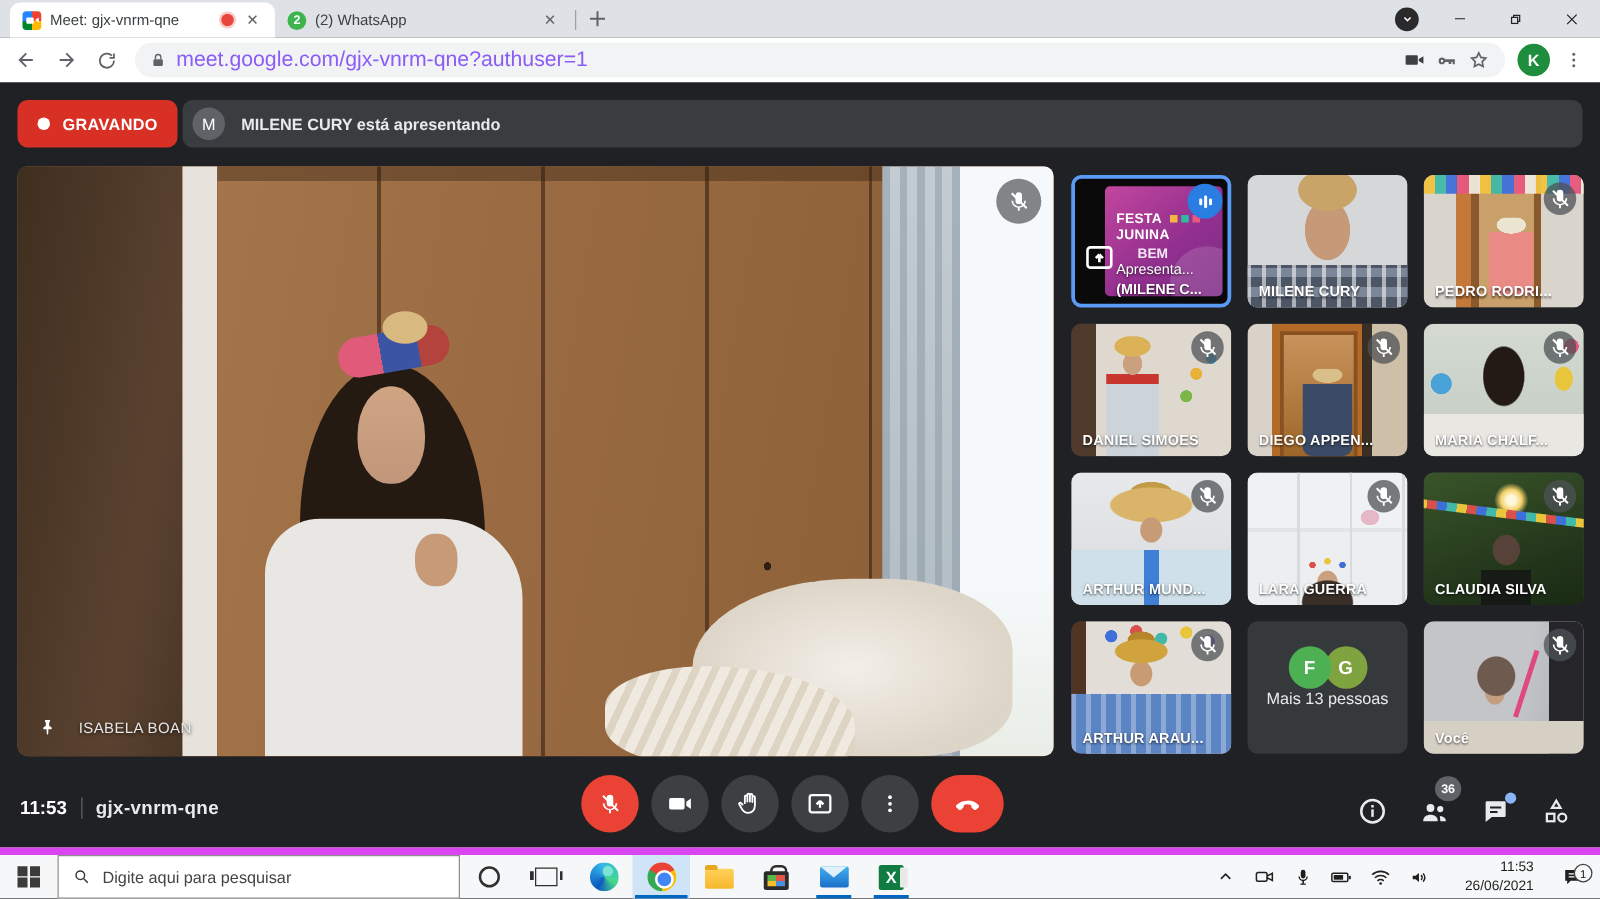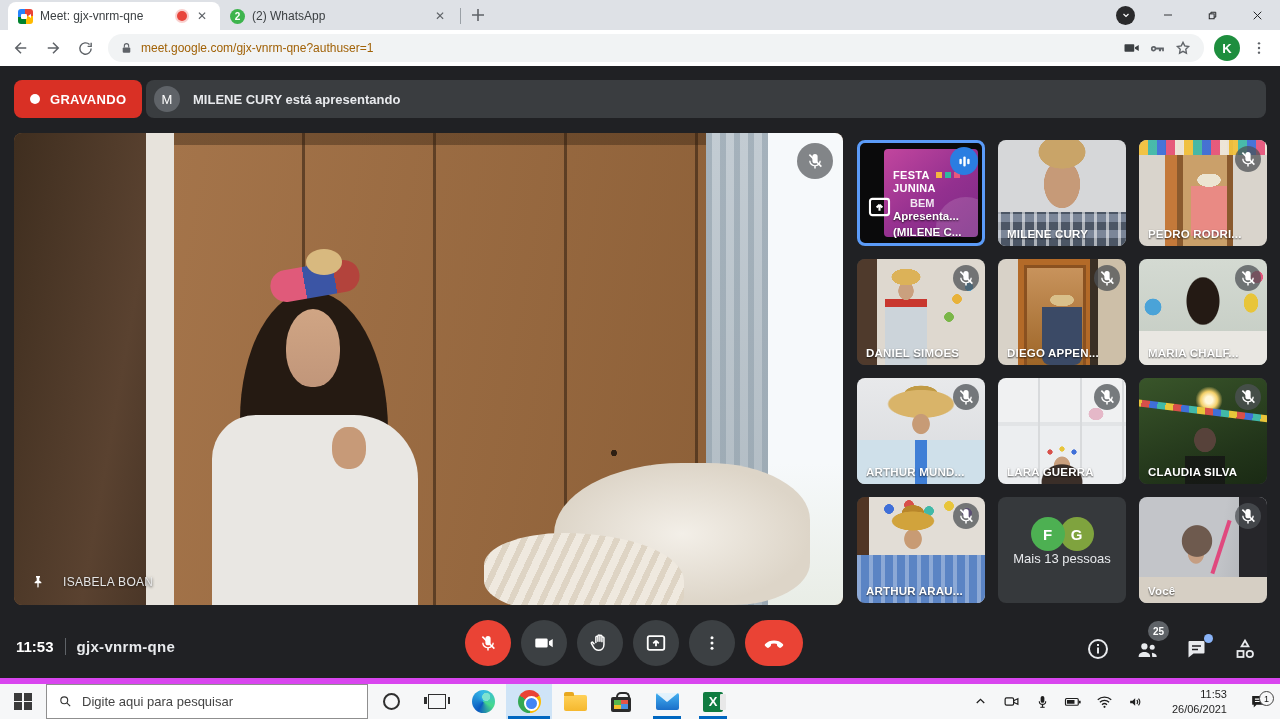--- a/index.html
+++ b/index.html
@@ -21,21 +21,21 @@
   .tab-close { font-size:12px; color:#5f6368; width:16px; height:16px; display:flex; align-items:center; justify-content:center; border-radius:50%; flex:none; }
   .tab-sep { width:1px; height:16px; background:#9aa0a6; margin:0 4px 6px 2px; }
   .newtab { width:26px; height:26px; margin-bottom:2px; display:flex; align-items:center; justify-content:center; }
   .winctrls { position:absolute; right:0; top:0; height:30px; display:flex; align-items:center; }
   .wbtn { width:45px; height:30px; display:flex; align-items:center; justify-content:center; }
   .media-circle { width:19px; height:19px; border-radius:50%; background:#2a2a2c; display:flex; align-items:center; justify-content:center; margin-right:10px; }
 
   .toolbar { position:absolute; top:30px; left:0; right:0; height:36px; background:#fff; display:flex; align-items:center; padding:0 8px; gap:6px; }
   .navbtn { width:26px; height:26px; display:flex; align-items:center; justify-content:center; border-radius:50%; }
   .omnibox { flex:1; height:28px; background:#f1f3f4; border-radius:14px; display:flex; align-items:center; gap:8px; padding:0 12px; margin:0 4px; }
-  .url { font-size:12px; color:#a16207; white-space:nowrap; }
+  .url { font-size:17px; color:#8b5cf6; white-space:nowrap; }
   .ob-spacer { flex:1; }
   .avatar-k { width:26px; height:26px; border-radius:50%; background:#1e8e3e; color:#fff; font-size:13px; font-weight:700; display:flex; align-items:center; justify-content:center; }
 
   
   .meet { position:absolute; top:66px; left:0; width:1280px; height:612px; background:#202124; }
   .rec-badge { position:absolute; left:14px; top:14px; height:38px; border-radius:8px; background:#d93025; color:#fff; display:flex; align-items:center; gap:10px; padding:0 16px; font-weight:700; font-size:13px; letter-spacing:.3px; }
   .rec-dot { width:10px; height:10px; border-radius:50%; background:#fff; }
   .present-chip { position:absolute; left:146px; top:14px; right:14px; height:38px; border-radius:8px; background:#3a3d40; display:flex; align-items:center; gap:13px; padding:0 8px; }
   .m-avatar { width:26px; height:26px; border-radius:50%; background:#5f6368; color:#fff; font-size:13px; display:flex; align-items:center; justify-content:center; }
   .present-text { font-size:13px; font-weight:700; color:#e8eaed; }
@@ -79,21 +79,21 @@
   
   .tile.t0 { border:3px solid #5b9bf8; background:#0a0a0b; }
   .slide { position:absolute; left:24px; top:6px; width:94px; height:88px; border-radius:4px; background:linear-gradient(140deg,#c2469e,#93308f 55%,#7c2b86); overflow:hidden;padding-left:40px; }
   .slide::after { content:""; position:absolute; right:-18px; bottom:-20px; width:60px; height:60px; border-radius:50%; background:rgba(255,255,255,.14); }
   .sline1 { position:absolute; left:9px; top:20px; color:#fff; font-weight:800; font-size:11px; letter-spacing:.3px; }
   .sline2 { position:absolute; left:9px; top:33px; color:#fff; font-weight:800; font-size:11px; letter-spacing:.3px; }
   .sline3 { position:absolute; left:26px; top:48px; color:#f2e7f2; font-weight:700; font-size:11px; }
   .sflags { position:absolute; left:52px; top:23px; width:6px; height:6px; background:#f4b63f; box-shadow:9px 0 #2fb9a0, 18px 0 #e8577d; }
   .audio-badge { position:absolute; top:4px; right:4px; width:28px; height:28px; border-radius:50%; background:#2a7de1; display:flex; align-items:center; justify-content:center; z-index:3; }
   .share-ic { position:absolute; left:8px; bottom:22px; z-index:3; }
-  .plabel1 { position:absolute; left:33px; bottom:21px; color:#fff; font-size:11.5px; font-weight:700; text-shadow:0 1px 2px rgba(0,0,0,.8); z-index:2; }
+  .plabel1 { position:absolute; left:33px; bottom:21px; color:#fff; font-size:11.5px; font-weight:400; text-shadow:0 1px 2px rgba(0,0,0,.8); z-index:2; }
   .plabel2 { position:absolute; left:33px; bottom:5px; color:#fff; font-size:11.5px; font-weight:700; text-shadow:0 1px 2px rgba(0,0,0,.8); z-index:2; }
 
   
   .t1 .art { background:
     radial-gradient(34px 24px at 64px 12px, #c9a468 68%, rgba(0,0,0,0) 70%),
     radial-gradient(27px 36px at 64px 44px, #c69a78 66%, rgba(0,0,0,0) 68%),
     radial-gradient(8px 9px at 64px 58px, #5d2f28 58%, rgba(0,0,0,0) 62%),
     linear-gradient(180deg,#d6d7d9 0 70%, #c9ccd0); }
   .t1 .art::after { content:""; position:absolute; left:0; right:0; bottom:0; height:34px;
     background:repeating-linear-gradient(90deg, rgba(255,255,255,.55) 0 3px, rgba(0,0,0,0) 3px 12px), repeating-linear-gradient(0deg,#4c5665 0 8px,#7b8698 8px 16px); }
@@ -552,21 +552,21 @@
       </div>
       <div class="bright">
         <div class="ribtn">
           <svg width="24" height="24" viewBox="0 0 24 24">
               <circle cx="12" cy="12" r="9" fill="none" stroke="#e8eaed" stroke-width="2"></circle>
               <rect x="11" y="10.5" width="2" height="6" fill="#e8eaed"></rect>
               <rect x="11" y="7" width="2" height="2" fill="#e8eaed"></rect>
             </svg>
         </div>
         <div class="ribtn">
-          <span class="badge25">25</span>
+          <span class="badge25">36</span>
           <svg width="25" height="25" viewBox="0 0 24 24" fill="#e8eaed">
               <circle cx="9" cy="9" r="3"></circle>
               <path d="M3.5 18.5c0-2.6 2.5-4.2 5.5-4.2s5.5 1.6 5.5 4.2v.7h-11z"></path>
               <circle cx="16.5" cy="9.8" r="2.4"></circle>
               <path d="M16.2 15.1c2.7.2 4.6 1.6 4.6 3.6v.5h-4.2z"></path>
             </svg>
         </div>
         <div class="ribtn">
           <span class="chatdot"></span>
           <svg width="24" height="24" viewBox="0 0 24 24">

